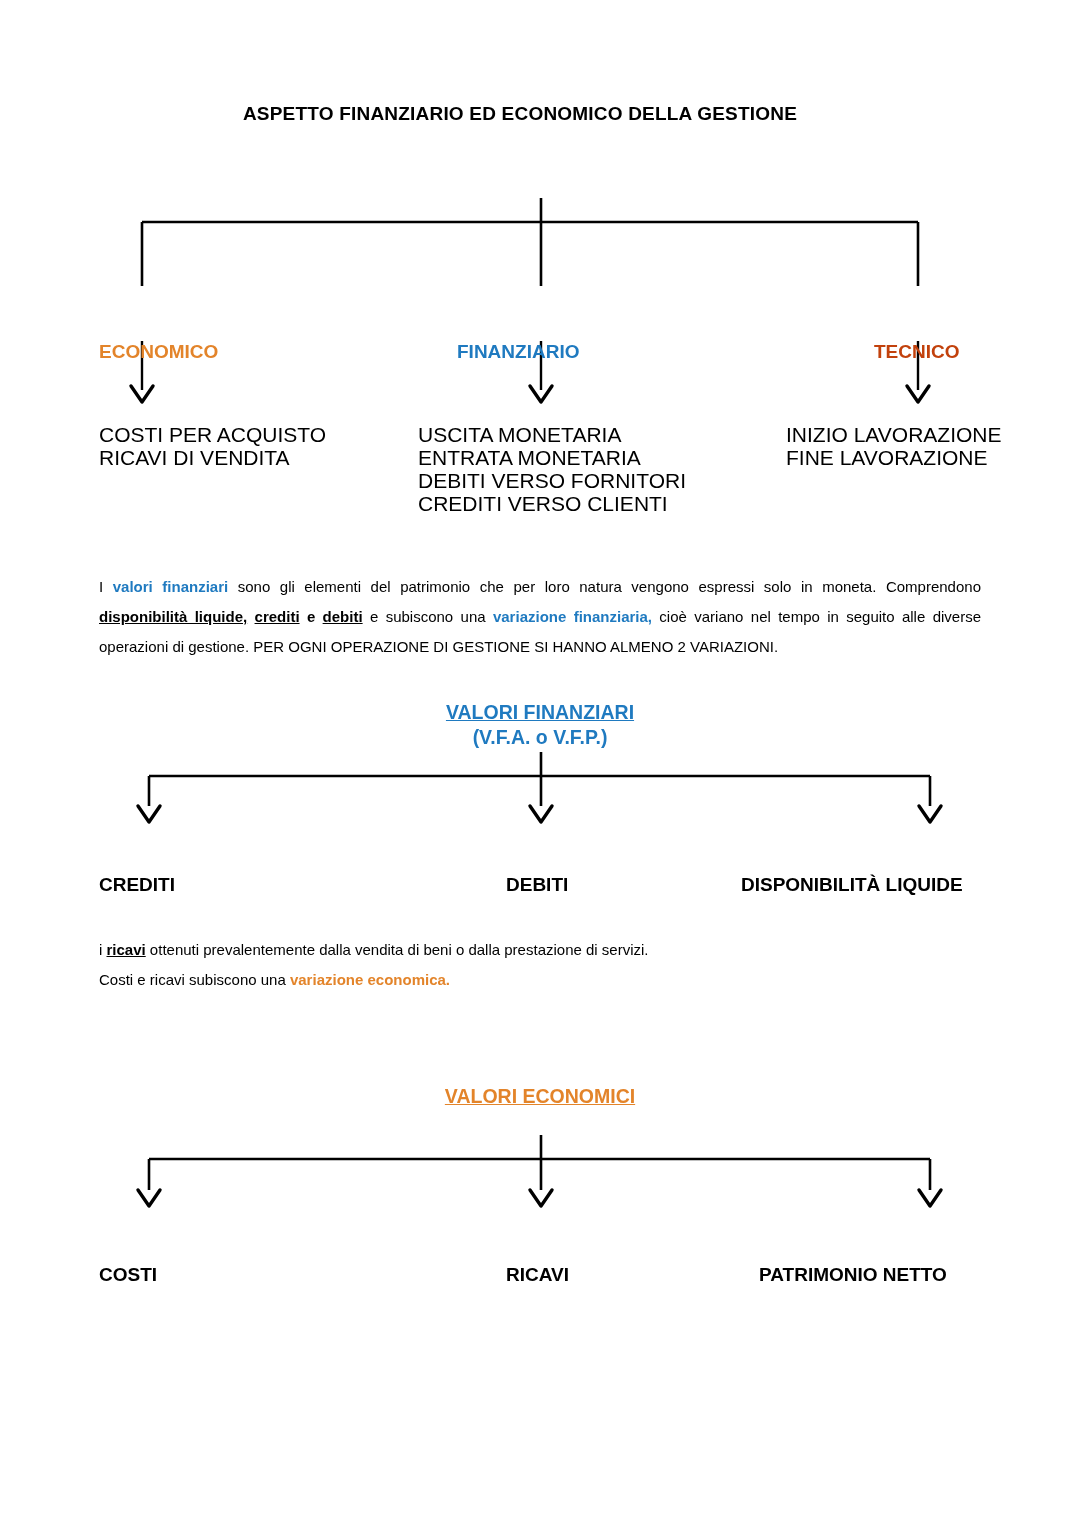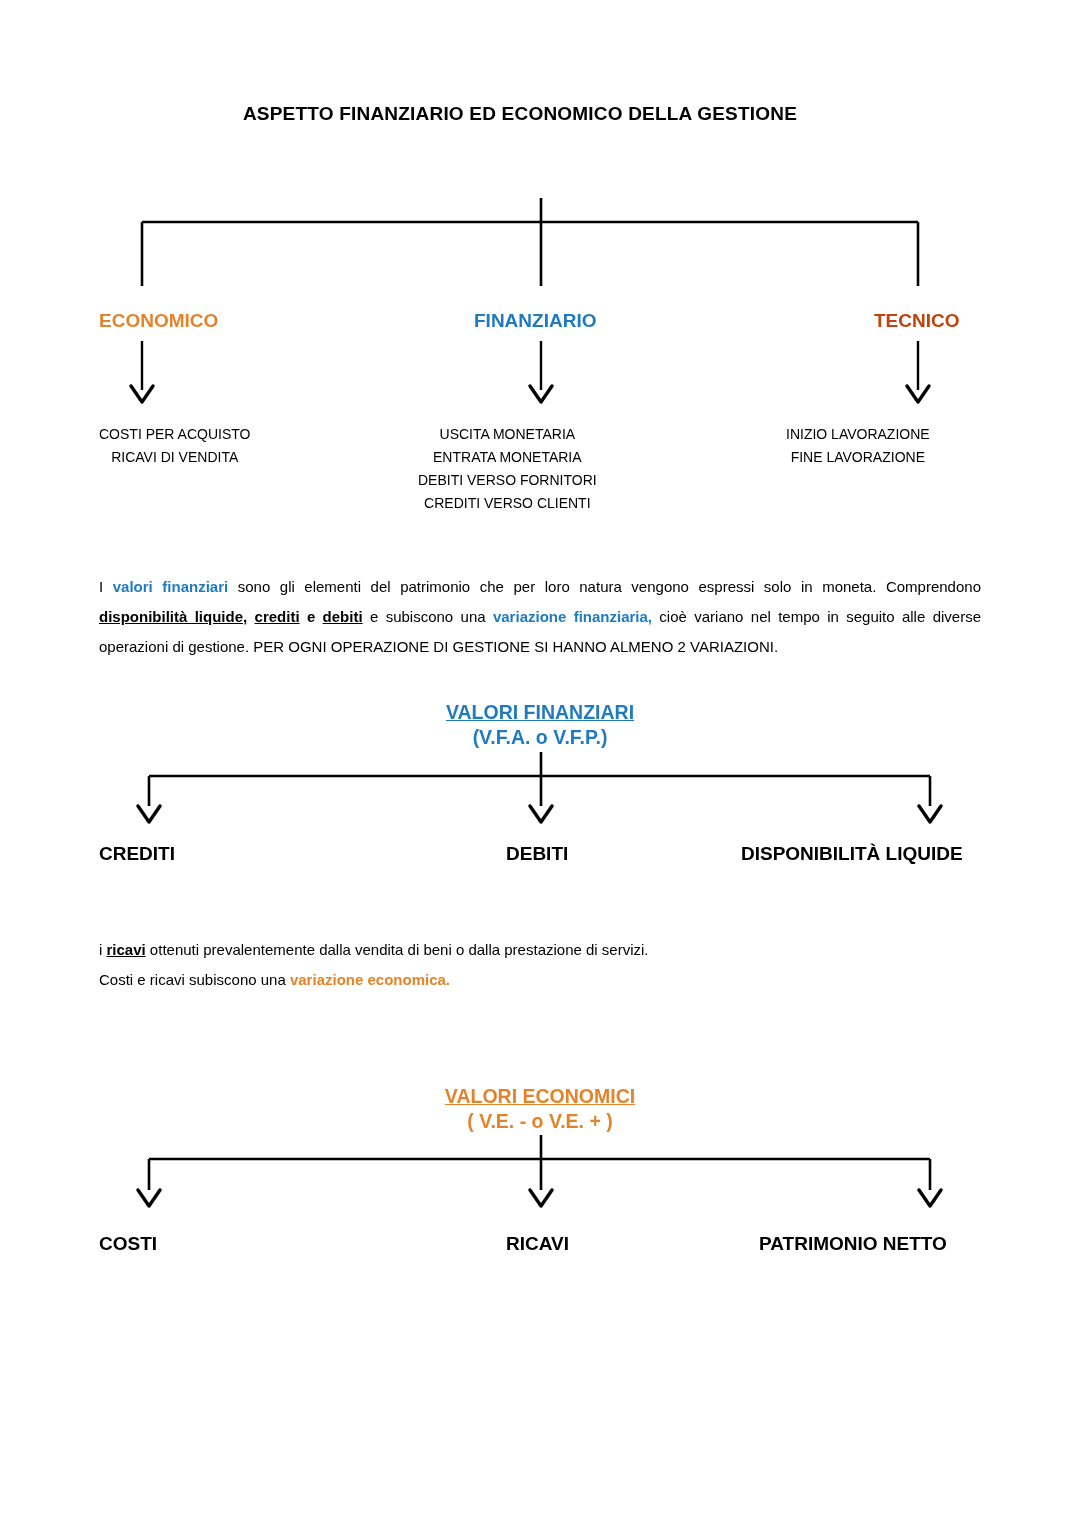--- a/index.html
+++ b/index.html
@@ -35,27 +35,27 @@
     width: 1080px;
     text-align: center;
     font-weight: bold;
     font-size: 19px;
   }
   .node-label {
     position: absolute;
     font-weight: bold;
     font-size: 19px;
     white-space: nowrap;
+    margin-top: 31px;
   }
   .list-col {
     position: absolute;
-    font-size: 14px;
+    font-size: 21px;
     line-height: 23px;
     white-space: nowrap;
-    text-align: center;
   }
   .list-col div { white-space: nowrap; }
 
   .para {
     position: absolute;
     font-size: 15px;
     line-height: 30px;
   }
   .para.justify { text-align: justify; }
   .blue  { color: #1f7ac0; font-weight: bold; }
@@ -148,21 +148,21 @@
     </g>
     <g stroke="#000" fill="none">
       <use href="#arrowhead-v" transform="translate(930,1190)"></use>
     </g>
   </svg>
 
   <div class="doc-title" style="top:103px;">ASPETTO FINANZIARIO ED ECONOMICO DELLA GESTIONE</div>
 
 
   <div class="node-label" style="left:99px; top:310px; color:#e3842a;">ECONOMICO</div>
-  <div class="node-label" style="left:474px; top:310px; color:#1f7ac0;">FINANZIARIO</div>
+  <div class="node-label" style="left:457px; top:310px; color:#1f7ac0;">FINANZIARIO</div>
   <div class="node-label" style="left:874px; top:310px; color:#c2410c;">TECNICO</div>
 
   <div class="list-col" style="left:99px; top:423px;">
     <div>COSTI PER ACQUISTO</div>
     <div>RICAVI DI VENDITA</div>
   </div>
 
   <div class="list-col" style="left:418px; top:423px;">
     <div>USCITA MONETARIA</div>
     <div>ENTRATA MONETARIA</div>
@@ -188,20 +188,19 @@
   <div class="node-label" style="left:506px; top:843px;">DEBITI</div>
   <div class="node-label" style="left:741px; top:843px;">DISPONIBILITÀ LIQUIDE</div>
 
   <div class="para" style="left:99px; top:935px; width:900px;">
     <div><span>i </span><span class="bu">ricavi</span><span> ottenuti prevalentemente dalla vendita di beni o dalla prestazione di servizi.</span></div>
     <div><span>Costi e ricavi subiscono una </span><span class="orange">variazione economica.</span></div>
   </div>
 
   <div class="center-head" style="top:1084px; color:#e3842a;">
     <div class="u">VALORI ECONOMICI</div>
-    <div>( V.E. -   o   V.E. + )</div>
   </div>
 
   <div class="node-label" style="left:99px; top:1233px;">COSTI</div>
   <div class="node-label" style="left:506px; top:1233px;">RICAVI</div>
   <div class="node-label" style="left:759px; top:1233px;">PATRIMONIO NETTO</div>
 
 </div>
 
 </body></html>

